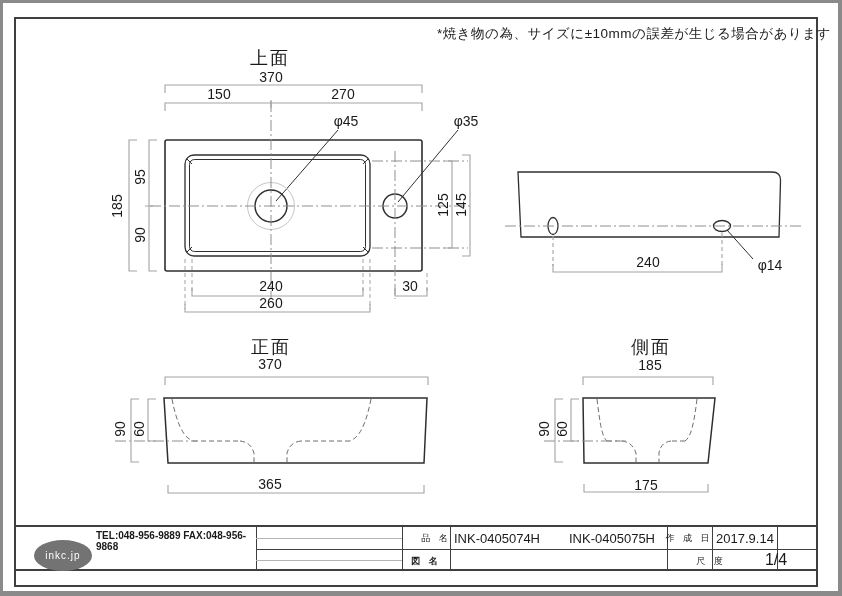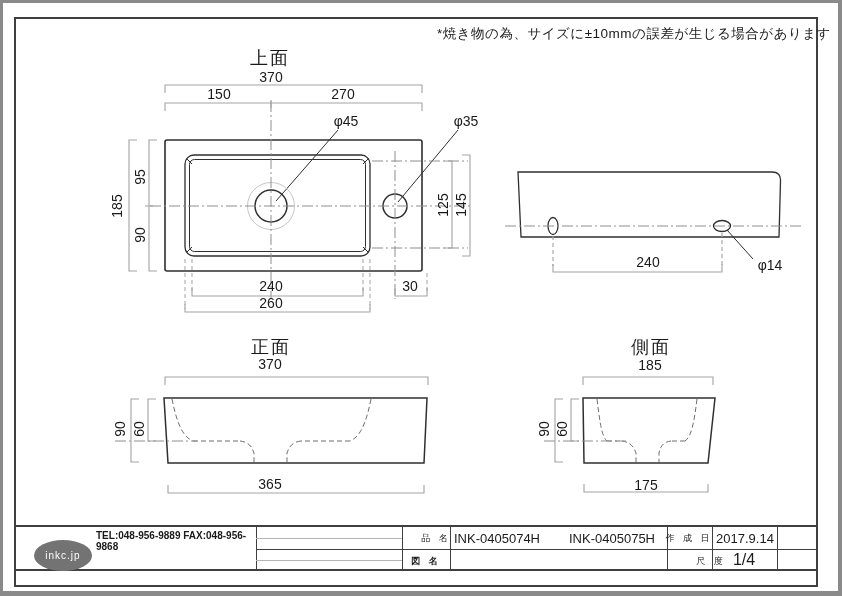--- a/index.html
+++ b/index.html
@@ -193,16 +193,16 @@
     </div>
 
     <div class="cell-lbl" style="left:420px;top:11px;">品 名</div>
     <div class="cell-val" style="left:481px;top:11px;">INK-0405074H</div>
     <div class="cell-val" style="left:596px;top:11px;">INK-0405075H</div>
     <div class="cell-lbl" style="left:410px;top:34px;font-weight:bold;">図 名</div>
     <div class="cell-val" style="left:542px;top:34px;"></div>
     <div class="cell-lbl" style="left:673px;top:11px;">作 成 日</div>
     <div class="cell-val" style="left:729px;top:11px;">2017.9.14</div>
     <div class="cell-lbl" style="left:695px;top:34px;">尺 度</div>
-    <div class="cell-val scale-val" style="left:728px;top:33px;">1/4</div>
+    <div class="cell-val scale-val" style="left:760px;top:33px;">1/4</div>
   </div>
 
 </div>
 
 </body></html>

